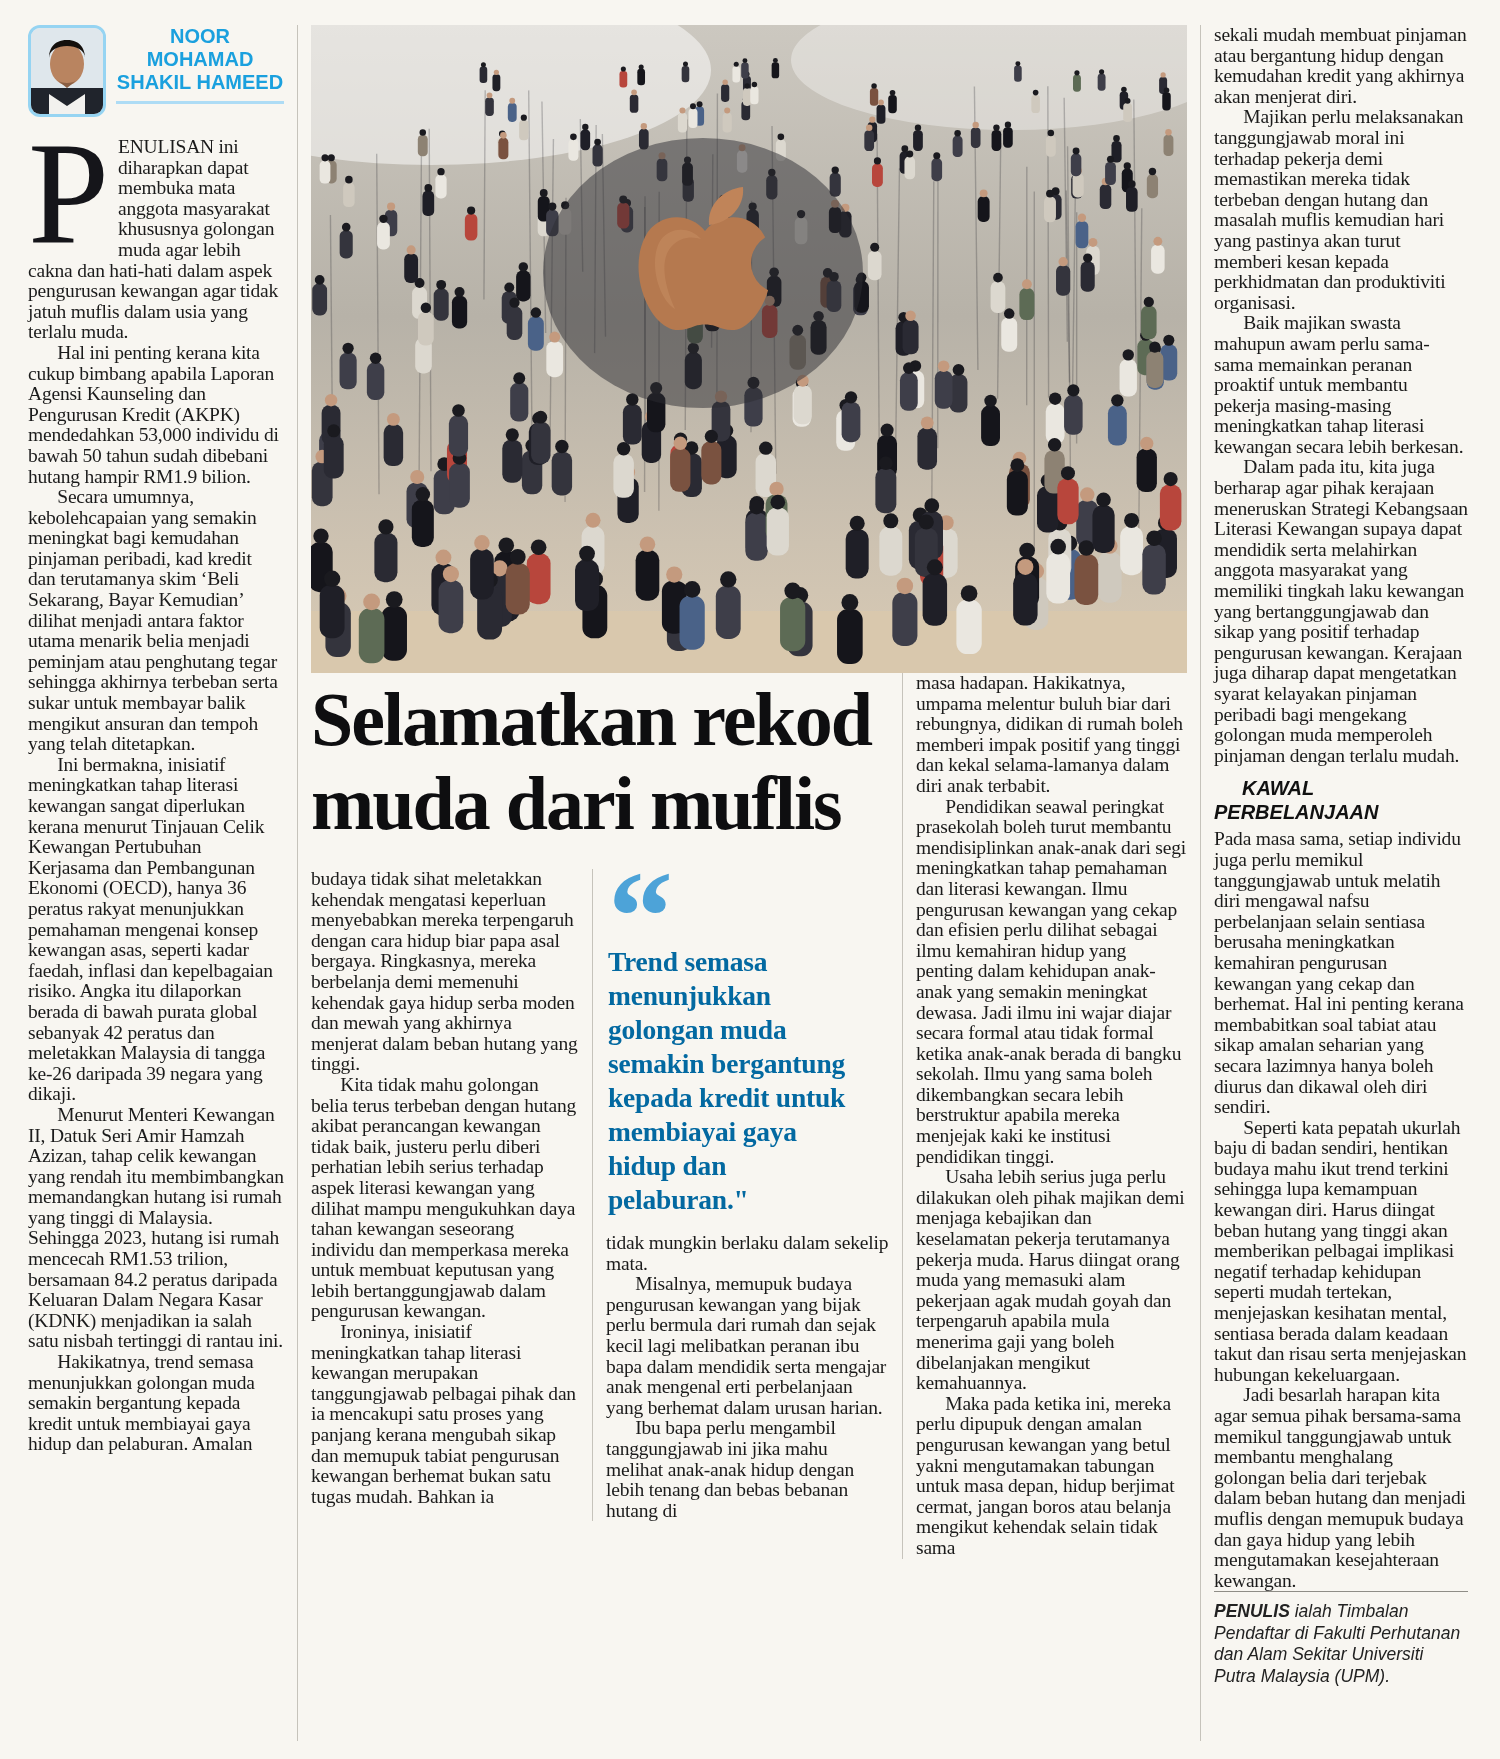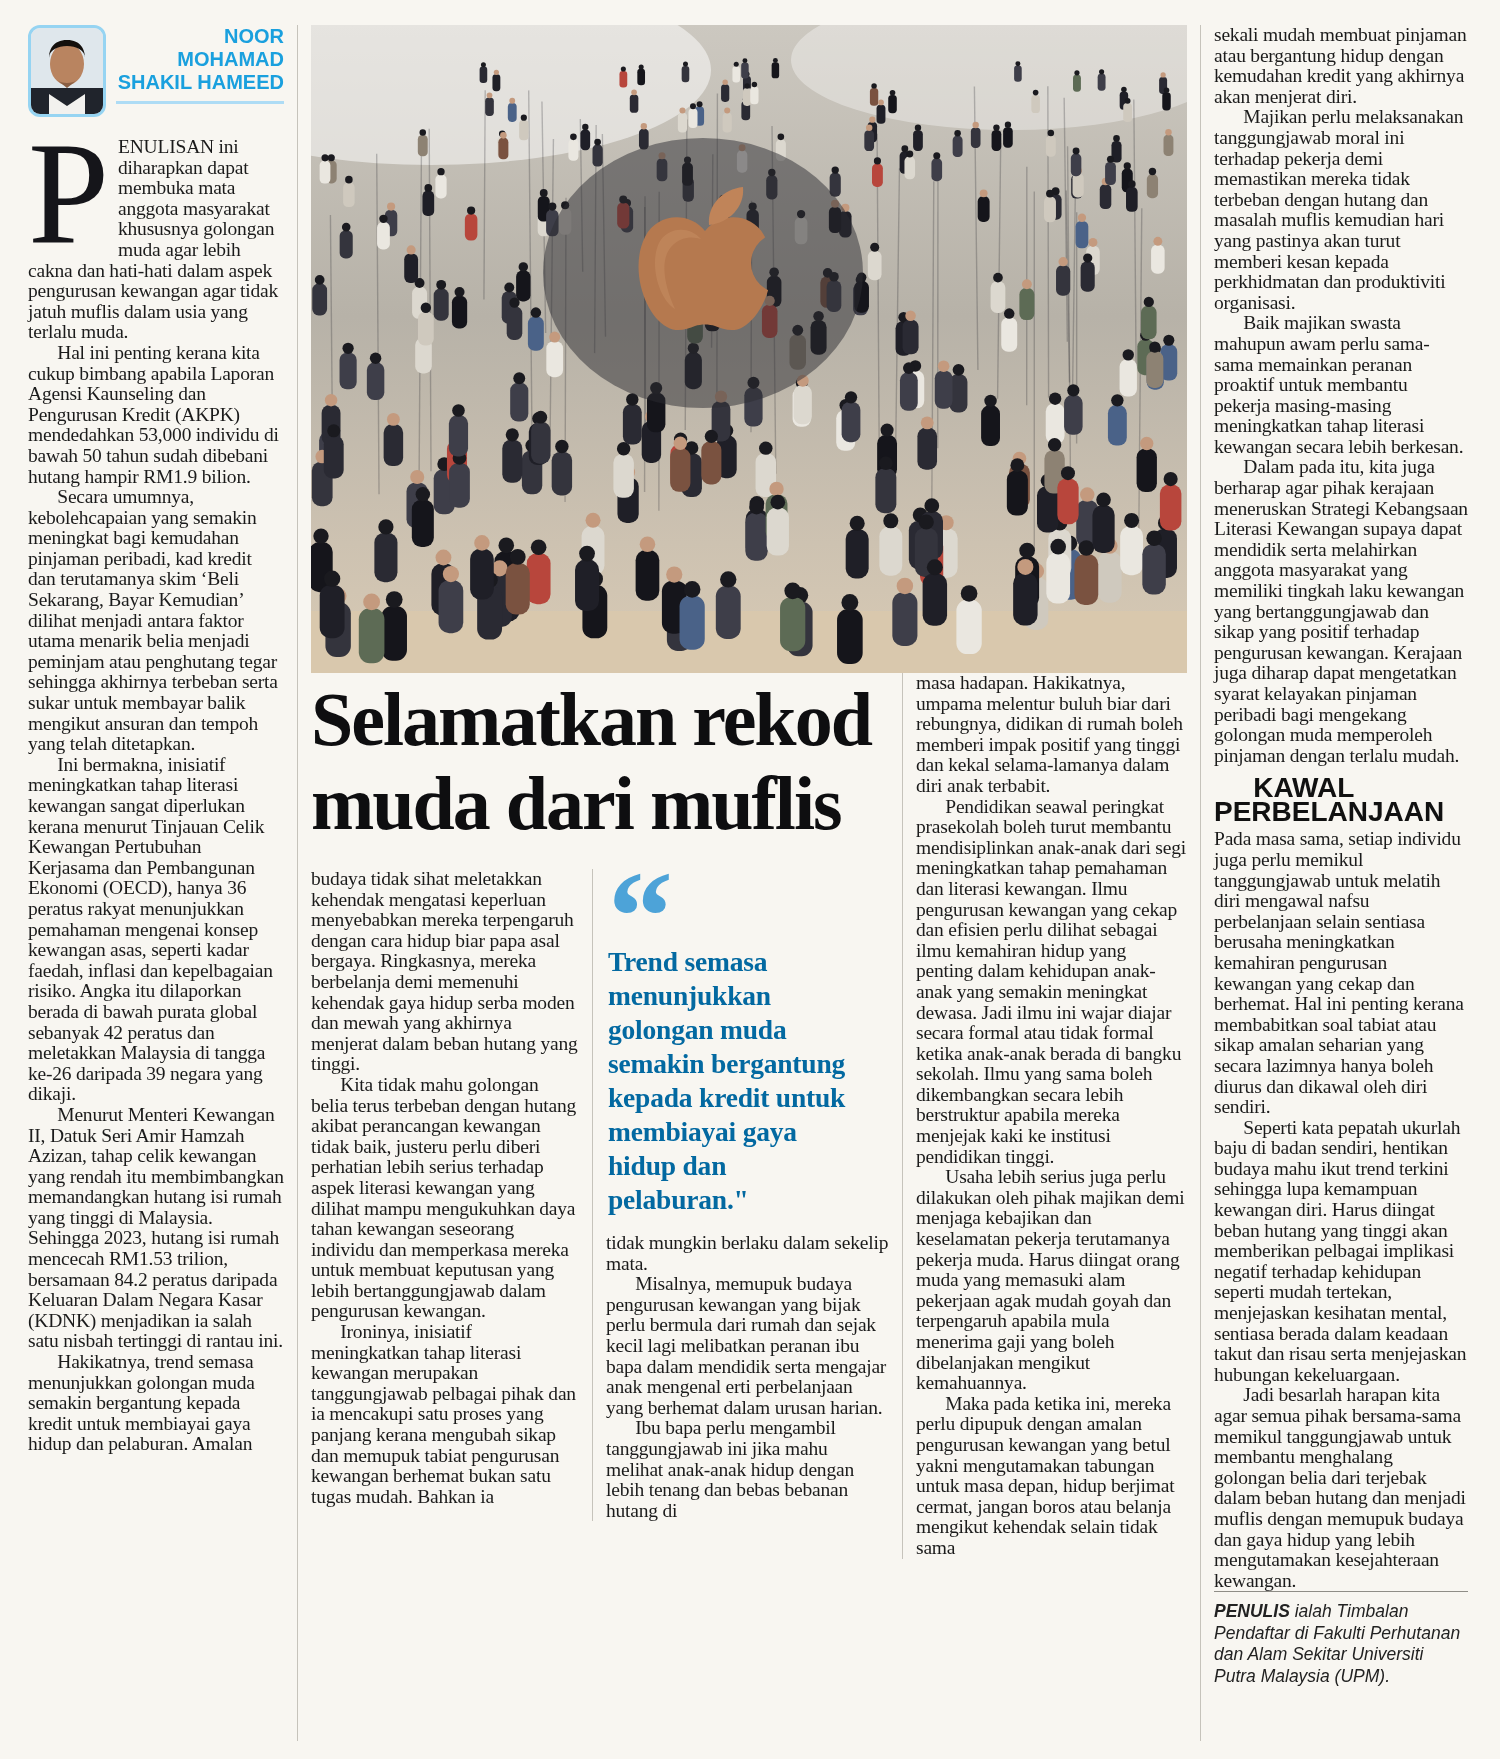--- a/index.html
+++ b/index.html
@@ -27,21 +27,21 @@
 
   
   .col-left { width: 256px; flex: none; }
   .byline-box { display:flex; gap:10px; align-items:flex-start; margin-bottom: 20px; }
   .portrait {
     width: 78px; height: 92px; flex:none;
     border: 3px solid #96d4f2; border-radius: 12px;
     overflow: hidden; background: #e3ebf0;
   }
   .byline-name {
-    flex: 1; text-align: right;
+    flex: 1; text-align: center;
     font-family: "Liberation Sans", sans-serif;
     font-weight: bold; font-size: 20px; line-height: 23px;
     color: #1aa0de; white-space: pre-line;
     padding-bottom: 7px; border-bottom: 3px solid #aedcf5;
   }
   .dropcap {
     float: left;
     font-family: "Liberation Serif", serif;
     font-size: 146px; line-height: 99px;
     padding-top: 8px; margin-right: 9px;
@@ -84,22 +84,22 @@
   .pq-text {
     font-family: "Liberation Serif", serif;
     font-weight: bold; font-size: 27.5px; line-height: 34px;
     color: #0369a1; letter-spacing: -0.2px;
   }
 
   
   .col-right { width: 254px; flex: none; display:flex; flex-direction:column; }
   .subhead {
     font-family: "Liberation Sans", sans-serif;
-    font-weight: bold; font-size: 28px; line-height: 24px;
-    margin: 10px 0 5px; color:#111; text-indent: 1.4em;
+    font-weight: bold; font-size: 20px; line-height: 24px;
+    margin: 10px 0 5px; color:#111; text-indent: 1.4em; font-style: italic;
   }
   .footer-bio {
     padding-top: 9px;
     border-top: 1px solid #8f8d87;
     font-family: "Liberation Sans", sans-serif;
     font-style: italic; font-size: 17.5px; line-height: 21.5px;
     color: #222;
   }
   .footer-bio b { font-weight: bold; }
 </style>

